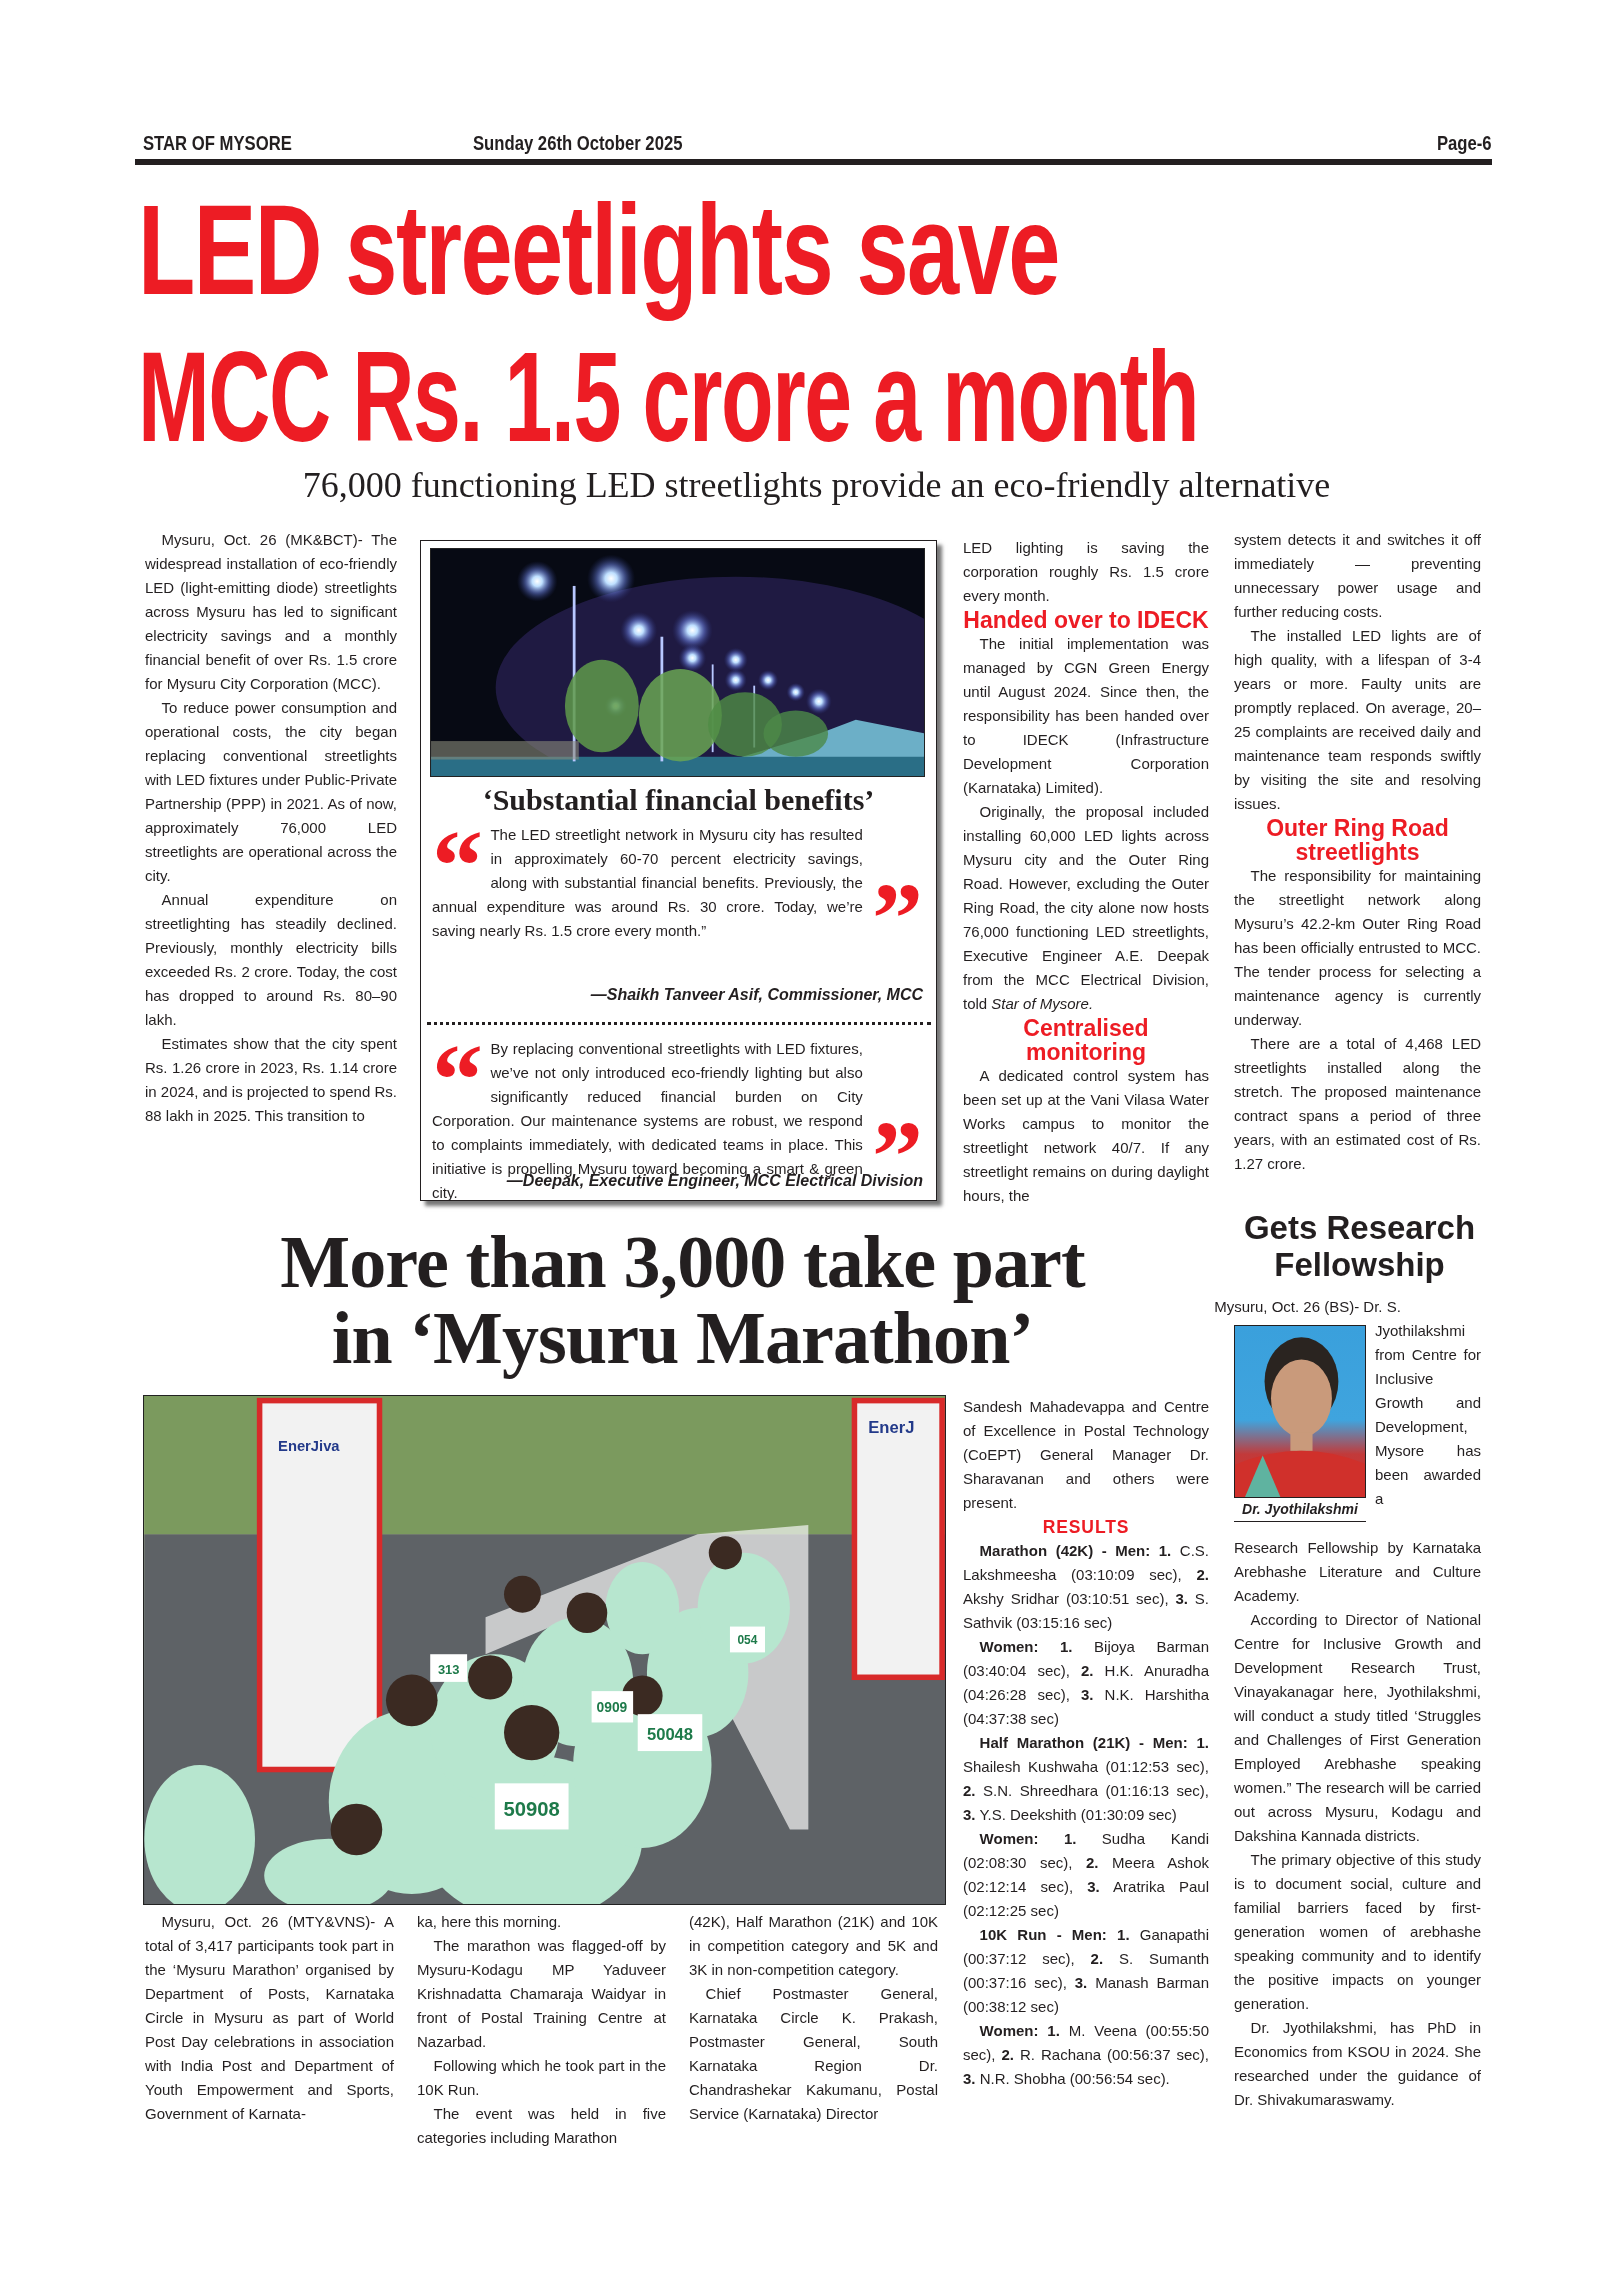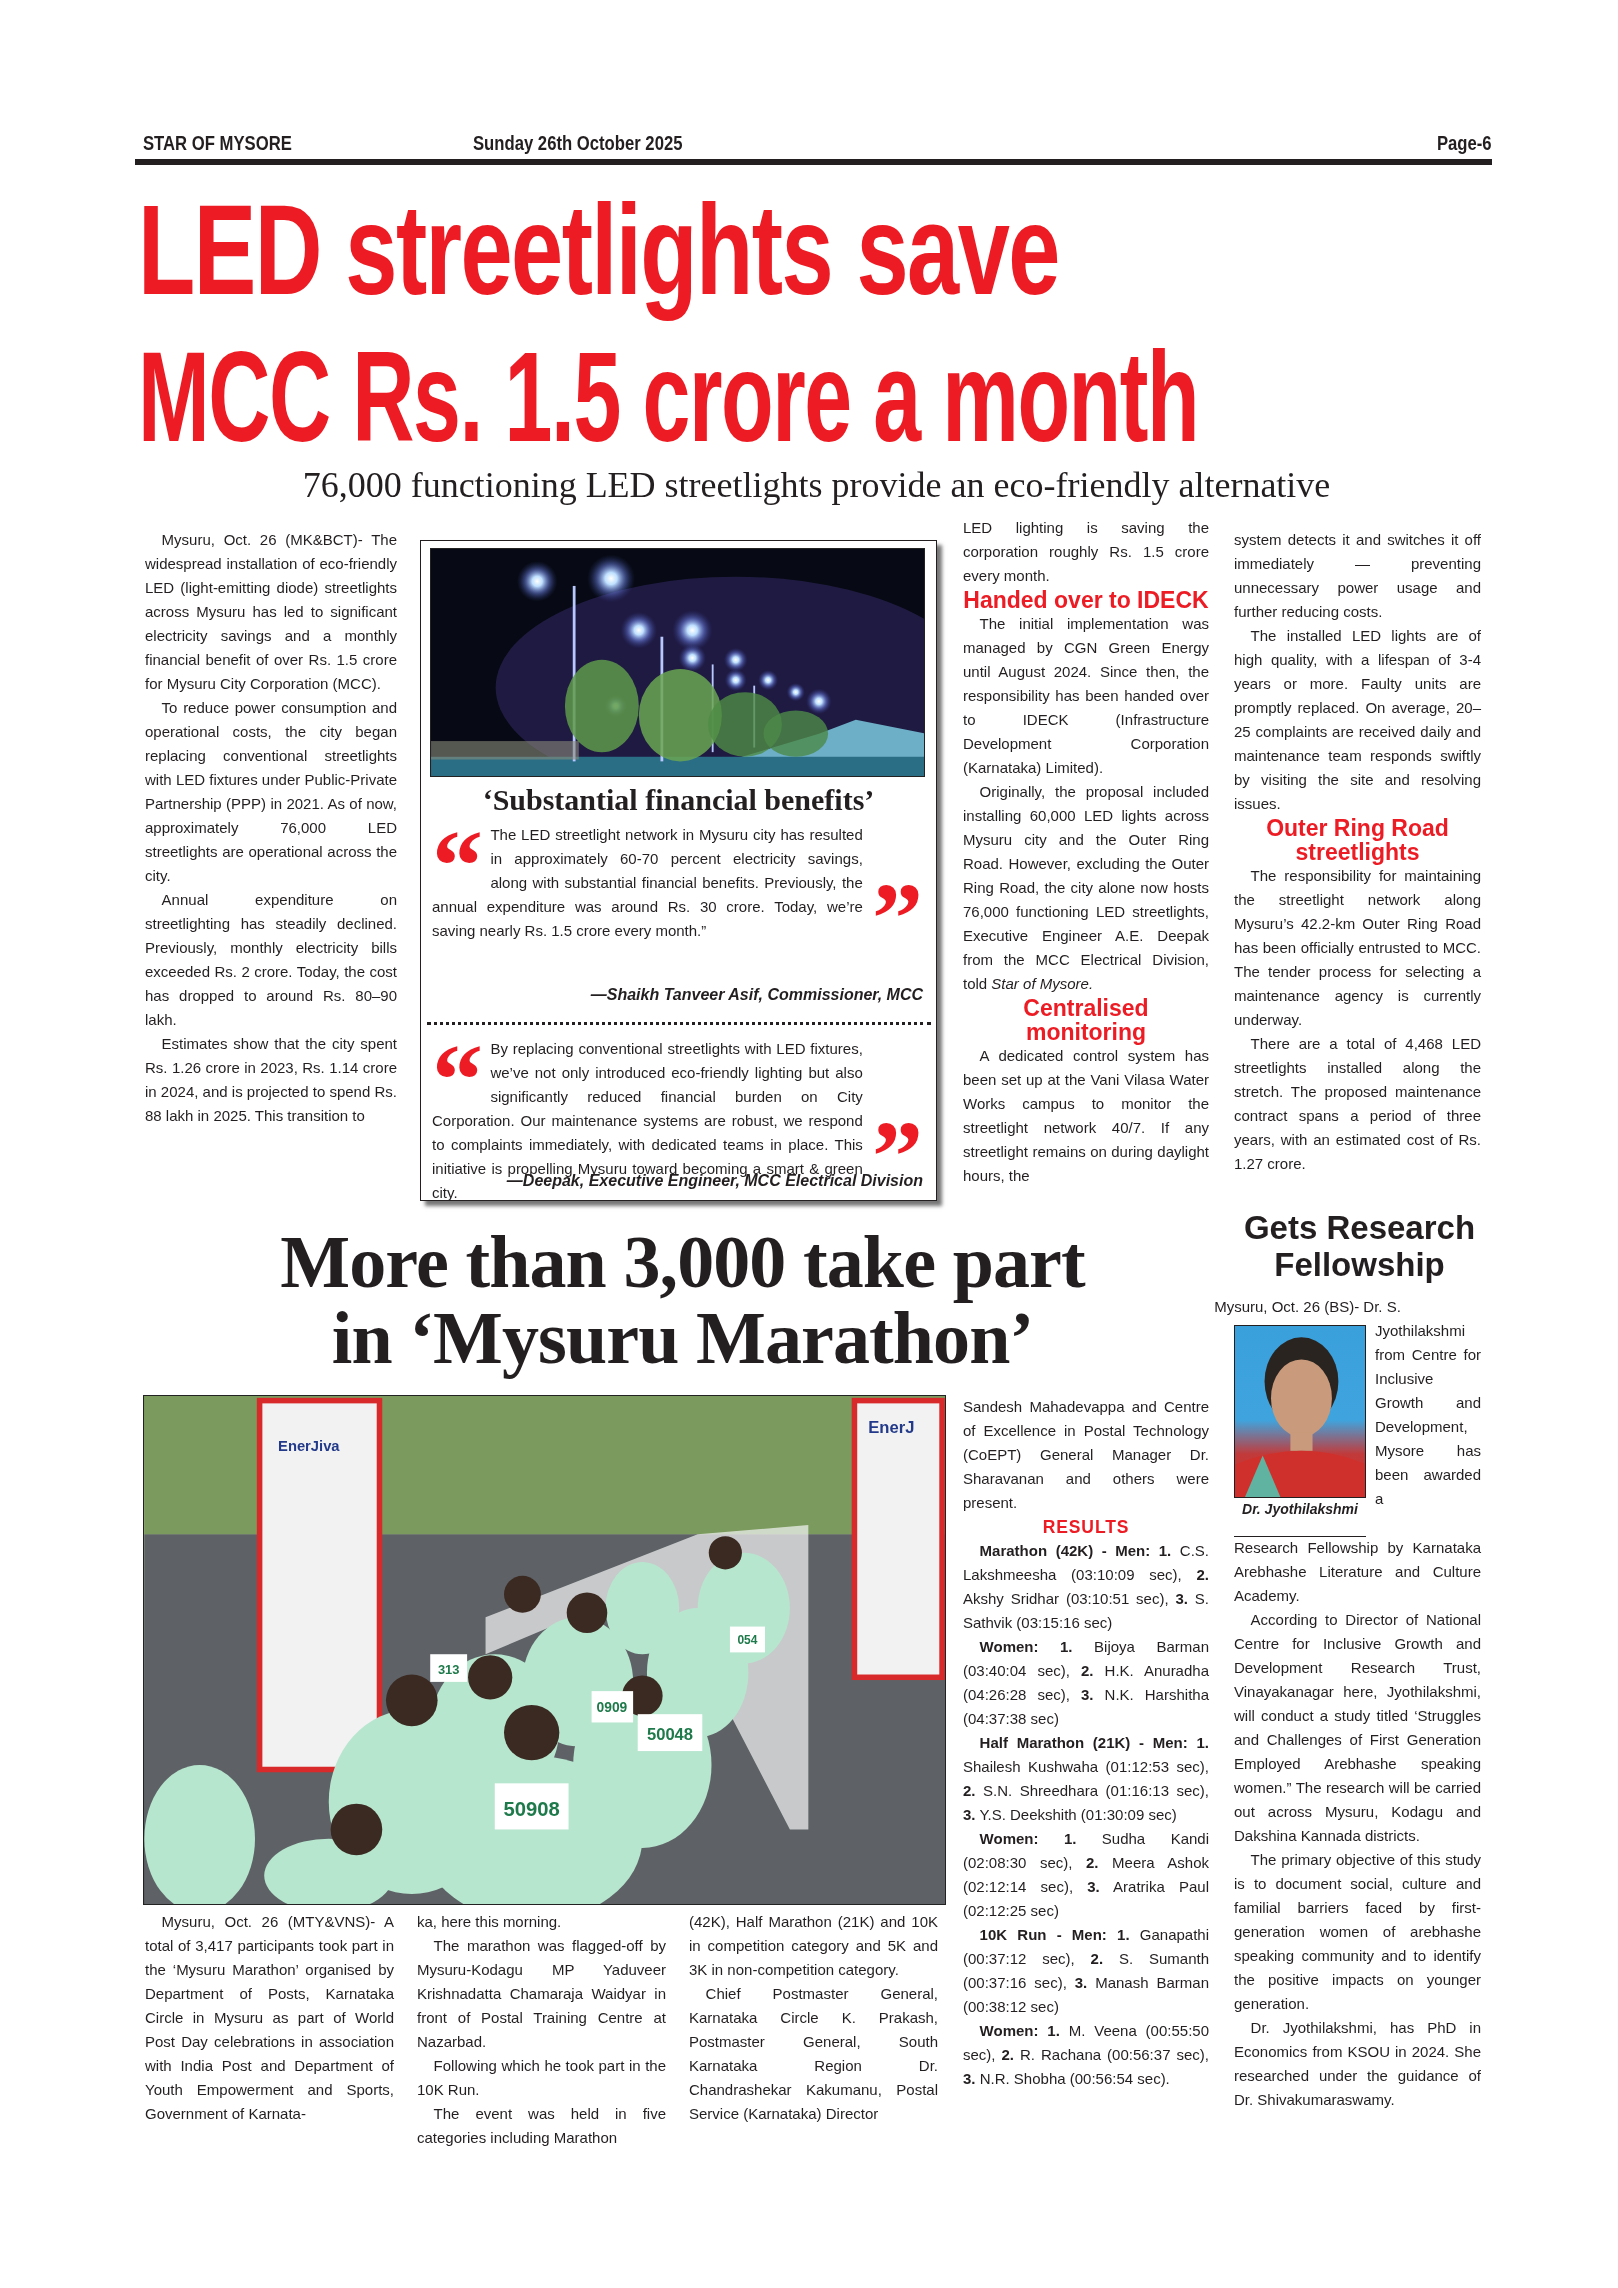--- a/index.html
+++ b/index.html
@@ -35,21 +35,21 @@
   .dots { position: absolute; left: 5.5px; right: 5.5px; top: 481px; border-top: 3.7px dotted #231f20; }
 
   
   .hl2 { position: absolute; left: 138px; width: 1089px; text-align: center; font-family: "Liberation Serif", serif; font-weight: bold; font-size: 74px; line-height: 74px; color: #231f20; letter-spacing: -0.9px; }
 
   .photo-run { position: absolute; left: 143px; top: 1395px; width: 803px; height: 510px; border: 0.9px solid #222; overflow: hidden; background: linear-gradient(180deg, #6f8a55 0%, #a9b48e 25%, #8b9b88 40%, #5f6a6a 70%, #4a4c50 100%); }
 
   
   .fhead { position: absolute; left: 1235px; top: 1209px; width: 249px; text-align: center; font-weight: bold; font-size: 33px; line-height: 37px; color: #231f20; }
   .fphoto { position: absolute; left: 1234px; top: 1325px; width: 132px; height: 173px; border: 1.8px solid #231f20; background: linear-gradient(180deg, #3aa0dc 0%, #3fa4de 55%, #c23a3a 75%, #d0302b 100%); overflow: hidden; }
-  .fcap { position: absolute; left: 1234px; top: 1501px; width: 132px; font-size: 14px; font-weight: bold; font-style: italic; text-align: center; border-bottom: 1.8px solid #231f20; padding-bottom: 19px; }
+  .fcap { position: absolute; left: 1234px; top: 1501px; width: 132px; font-size: 14px; font-weight: bold; font-style: italic; text-align: center; border-bottom: 1.8px solid #231f20; padding-bottom: 4px; }
 </style>
 </head>
 <body>
 
 <div class="mast" style="left:143px;">STAR OF MYSORE</div>
 <div class="mast" style="left:473px;">Sunday 26th October 2025</div>
 <div class="mast right" style="right:127px;">Page-6</div>
 <div class="rule-top"></div>
 
 <div class="hl" style="top:185px; transform: scale(0.86,1.18);">LED streetlights save</div>
@@ -112,21 +112,21 @@
   <div class="dots"></div>
 
   <div class="qtext" style="top:496px;">
     <span class="qmark open">“</span>
     <span class="qmark close" style="margin-top:79px;">”</span>
     <span>By replacing conventional streetlights with LED fixtures, we’ve not only introduced eco-friendly lighting but also significantly reduced financial burden on City Corporation. Our maintenance systems are robust, we respond to complaints immediately, with dedicated teams in place. This initiative is propelling Mysuru toward becoming a smart &amp; green city.</span>
   </div>
   <div class="qattr" style="top:631px;">—Deepak, Executive Engineer, MCC Electrical Division</div>
 </div>
 
-<div class="col" style="left:963px; top:516px; width:246px;">
+<div class="col" style="left:963px; top:536px; width:246px;">
   <p class="noind">LED lighting is saving the corporation roughly Rs. 1.5 crore every month.</p>
   <h4>Handed over to IDECK</h4>
   <p>The initial implementation was managed by CGN Green Energy until August 2024. Since then, the responsibility has been handed over to IDECK (Infrastructure Development Corporation (Karnataka) Limited).</p>
   <p><span>Originally, the proposal included installing 60,000 LED lights across Mysuru city and the Outer Ring Road. However, excluding the Outer Ring Road, the city alone now hosts 76,000 functioning LED streetlights, Executive Engineer A.E. Deepak from the MCC Electrical Division, told </span><i>Star of Mysore.</i></p>
   <h4>Centralised monitoring</h4>
   <p>A dedicated control system has been set up at the Vani Vilasa Water Works campus to monitor the streetlight network 40/7. If any streetlight remains on during daylight hours, the</p>
 </div>
 
 <div class="col" style="left:1234px; top:528px; width:247px;">
   <p class="noind">system detects it and switches it off immediately — preventing unnecessary power usage and further reducing costs.</p>

